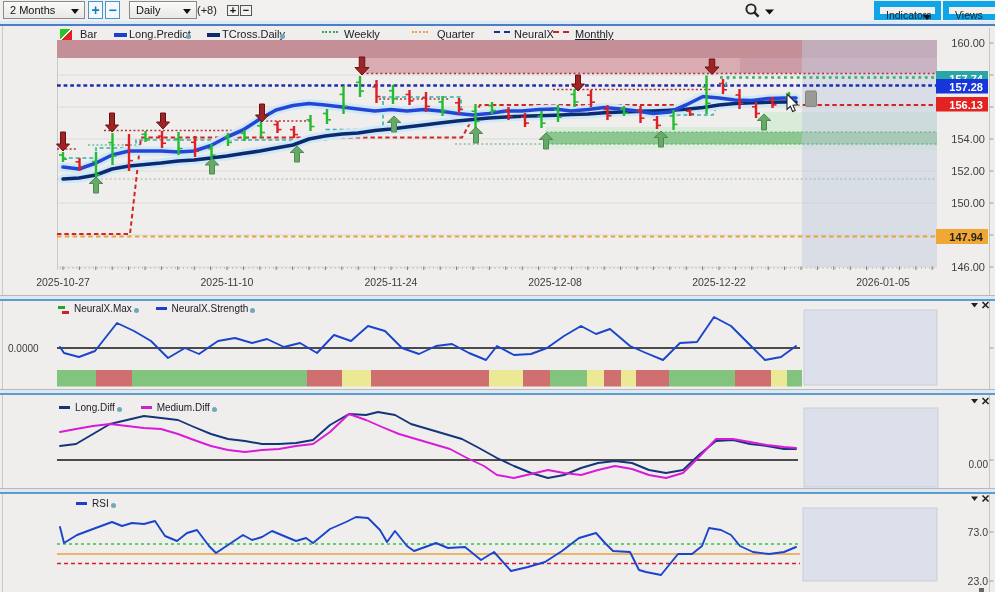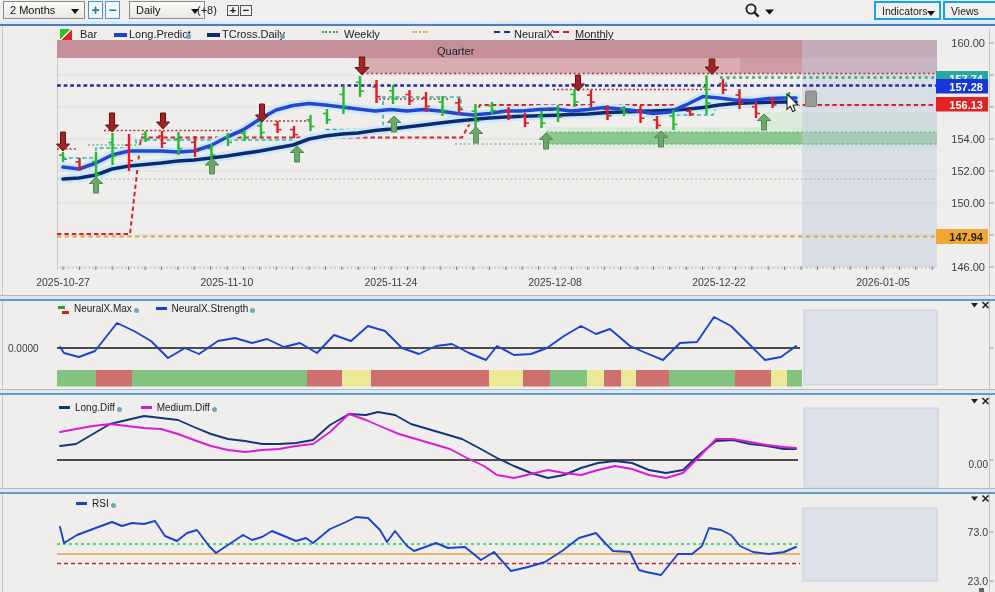--- a/index.html
+++ b/index.html
@@ -4,21 +4,21 @@
 body { font-family:"Liberation Sans", sans-serif; }
 #app { position:relative; width:995px; height:592px; background:#efeeec; overflow:hidden; }
 #toolbar { position:absolute; left:0; top:0; width:995px; height:22px; background:#f1f0ee; }
 #tbline1 { position:absolute; left:0; top:21px; width:995px; height:3px; background:#dbe9f8; }
 #tbline2 { position:absolute; left:0; top:24px; width:995px; height:2px; background:#4d7fc0; }
 .dd { position:absolute; top:1px; height:18px; background:linear-gradient(#fafaf8,#e9e8e4); border:1px solid #8a8a8a; font-size:11px; color:#111; line-height:16px; padding-left:6px; }
 .dd .car { position:absolute; right:5px; top:7px; width:0; height:0; border-left:4px solid transparent; border-right:4px solid transparent; border-top:5px solid #111; }
 .bbtn { position:absolute; top:1px; width:15px; height:18px; border:1px solid #4b93c8; background:#f3f8fc; color:#1a7ab8; font-size:14px; font-weight:bold; text-align:center; line-height:16px; }
 .sbtn { position:absolute; top:5px; width:12px; height:11px; border:1px solid #555; background:#f2f2f0; color:#111; font-size:11px; font-weight:bold; text-align:center; line-height:9px; }
 #title { position:absolute; left:354px; top:2px; width:387px; height:18px; background:#fdfdfc; border:1px solid #a5a5a2; font-size:13px; color:#111; line-height:16px; padding-left:7px; white-space:nowrap; }
-.tbbtn { position:absolute; top:1px; height:19px; background:#f2f1ef; border:2px solid #0ea5e9; font-size:10.5px; color:#222; line-height:17px; text-align:left; padding-left:6px; }
+.tbbtn { position:absolute; top:1px; height:19px; background:#f2f1ef; border:6px solid #0ea5e9; font-size:10.5px; color:#222; line-height:17px; text-align:left; padding-left:6px; }
 .tbbtn .car { position:absolute; right:4px; top:8px; width:0; height:0; border-left:4px solid transparent; border-right:4px solid transparent; border-top:5px solid #111; }
 .leg { position:absolute; font-size:11px; color:#20202a; white-space:nowrap; }
 .ic { display:inline-block; position:absolute; width:5px; height:5px; border-radius:50%; background:#6fa7bd; }
 .leg .ic { position:static; display:inline-block; margin-left:2px; vertical-align:-1px; }
 .sw { display:inline-block; vertical-align:2px; margin-right:5px; }
 svg { position:absolute; left:0; top:0; }
 </style></head>
 <body>
 <div id="app">
 <svg width="995" height="592" viewBox="0 0 995 592">
@@ -284,21 +284,21 @@
 <path d="M982.5,398.0 l6,6 M988.5,398.0 l-6,6" stroke="#222" stroke-width="1.6"></path>
 <path d="M971,496.5 l7,0 -3.5,4.5 z" fill="#222"></path>
 <path d="M982.5,495.5 l6,6 M988.5,495.5 l-6,6" stroke="#222" stroke-width="1.6"></path>
     </svg>
 <div id="toolbar"></div>
 <div id="tbline1"></div>
     <div id="tbline2"></div>
 <div class="dd" style="left:3px;width:82px;">2 Months<span class="car"></span></div>
 <div class="bbtn" style="left:88px;">+</div>
 <div class="bbtn" style="left:105px;">−</div>
-<div class="dd" style="left:129px;width:76px;">Daily<span class="car"></span></div>
+<div class="dd" style="left:129px;width:68px;">Daily<span class="car"></span></div>
 <div style="position:absolute;left:197px;top:4px;font-size:11px;color:#222;">(+8)</div>
 <div class="sbtn" style="left:227px;">+</div>
 <div class="sbtn" style="left:240px;">−</div>
 <svg width="36" height="22" viewBox="0 0 36 22" style="left:744px;top:0;">
       <circle cx="7" cy="9" r="4.6" fill="none" stroke="#222" stroke-width="1.9"></circle>
       <line x1="10.4" y1="12.4" x2="14.6" y2="16.6" stroke="#222" stroke-width="2.4"></line>
       <path d="M21,9.5 h9 l-4.5,5 z" fill="#111"></path>
     </svg>
 <div class="tbbtn" style="left:874px;width:67px;">Indicators<span class="car"></span></div>
 <div class="tbbtn" style="left:943px;width:72px;">Views<span class="car"></span></div>
@@ -308,21 +308,21 @@
 <span class="leg" style="left:80px;top:28px;">Bar</span>
 <span class="leg" style="left:114px;top:32.5px;width:13px;height:4px;background:#1b3fd0;"></span>
 <span class="leg" style="left:129px;top:28px;">Long.Predict</span>
       <span class="ic" style="left:186px;top:33.5px;"></span>
 <span class="leg" style="left:207px;top:32.5px;width:13px;height:4px;background:#0b2a70;"></span>
 <span class="leg" style="left:222px;top:28px;">TCross.Daily</span>
       <span class="ic" style="left:280px;top:33.5px;"></span>
 <span class="leg" style="left:322px;top:31px;width:16px;border-top:2.5px dotted #2faa52;"></span>
 <span class="leg" style="left:344px;top:28px;">Weekly</span>
 <span class="leg" style="left:412px;top:31px;width:16px;border-top:2.5px dotted #e8a23c;"></span>
-<span class="leg" style="left:437px;top:28px;margin-top:17px;">Quarter</span>
+<span class="leg" style="left:437px;top:28px;">Quarter</span>
 <span class="leg" style="left:494px;top:31px;width:16px;border-top:2.5px dashed #1b2f9e;"></span>
 <span class="leg" style="left:514px;top:28px;">NeuralX</span>
 <span class="leg" style="left:553px;top:31px;width:16px;border-top:2.5px dashed #cc2222;"></span>
 <span class="leg" style="left:575px;top:28px;text-decoration:underline;">Monthly</span>
 </div>
 <div class="leg" style="left:58px;top:303px;font-size:10px;">
   <span class="sw" style="width:11px;height:8px;vertical-align:-2px;position:relative;"><span style="position:absolute;left:0;top:0;width:7px;height:3px;background:#27a427;"></span><span style="position:absolute;left:4px;top:4.5px;width:7px;height:3px;background:#cc2222;"></span></span>NeuralX.Max<span class="ic"></span>
   <span style="margin-left:14px;"></span><span class="sw" style="width:11px;height:3px;background:#1b3fd0;"></span>NeuralX.Strength<span class="ic"></span>
 </div>
 <div class="leg" style="left:59px;top:402px;font-size:10px;">

